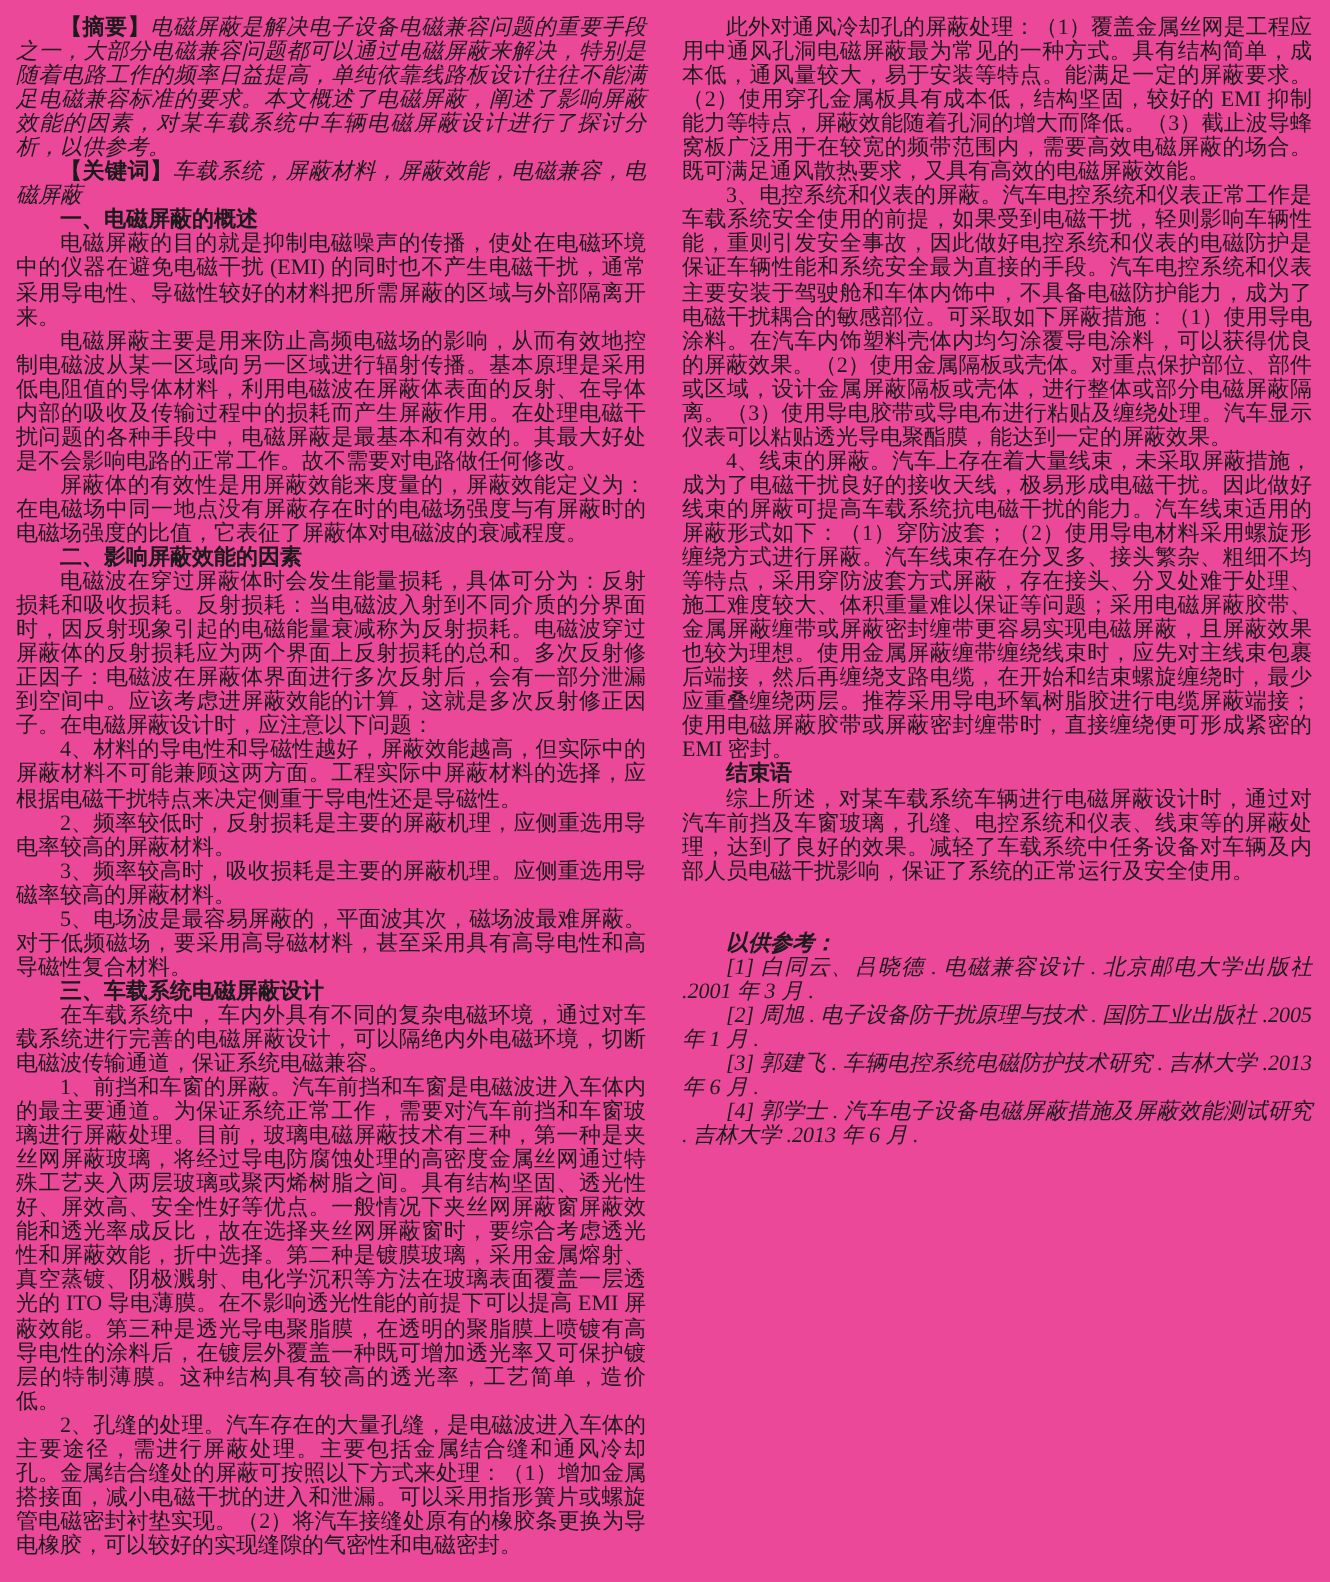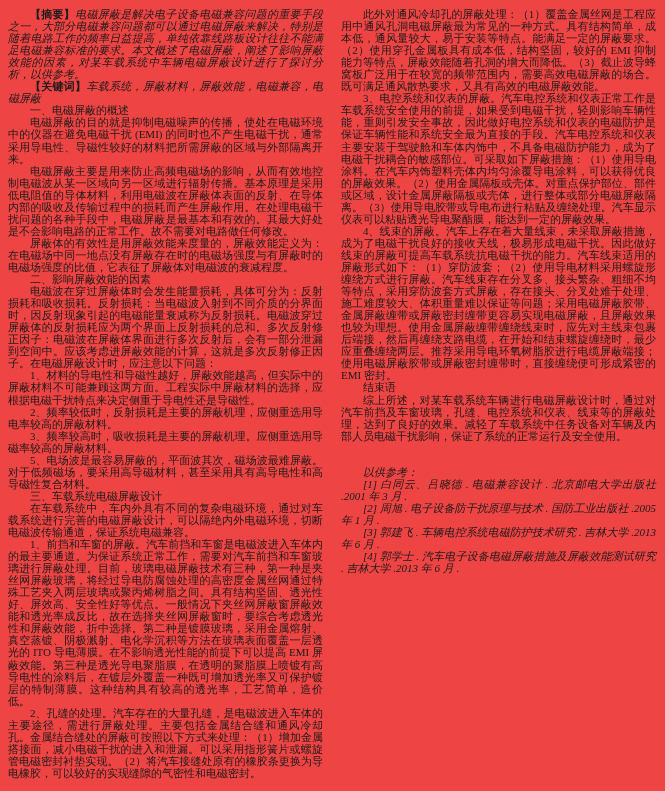--- a/index.html
+++ b/index.html
@@ -4,21 +4,21 @@
 <style>
   html, body {
     margin: 0;
     padding: 0;
     background: #ffffff;
   }
   .doc-page {
     width: 665px;
     height: 791px;
     box-sizing: border-box;
-    background: #ef4444;
+    background: #ec4899;
     color: #1b1b1b;
     padding: 8px 9px 8px 8px;
     overflow: hidden;
     font-family: "Liberation Serif", "DejaVu Serif", serif;
   }
   .two-cols {
     height: 100%;
     column-count: 2;
     column-gap: 18px;
     column-fill: auto;
@@ -28,21 +28,21 @@
     text-justify: inter-character;
   }
   .two-cols p, .two-cols h3 {
     margin: 0;
     padding: 0;
     text-indent: 2em;
     font-size: 11px;
     line-height: 12.05px;
   }
   .two-cols h3 {
-    font-weight: normal;
+    font-weight: bold;
   }
   .block b {
     font-weight: bold;
     font-style: normal;
   }
   
   .abstract, .keywords, .reference, .refheading {
     font-style: italic;
   }
   .refheading {
@@ -56,21 +56,21 @@
 <div class="doc-page">
   <div class="two-cols" id="article-columns">
       <p class="block abstract"><b>【摘要】</b>电磁屏蔽是解决电子设备电磁兼容问题的重要手段之一，大部分电磁兼容问题都可以通过电磁屏蔽来解决，特别是随着电路工作的频率日益提高，单纯依靠线路板设计往往不能满足电磁兼容标准的要求。本文概述了电磁屏蔽，阐述了影响屏蔽效能的因素，对某车载系统中车辆电磁屏蔽设计进行了探讨分析，以供参考。</p>
       <p class="block keywords"><b>【关键词】</b>车载系统，屏蔽材料，屏蔽效能，电磁兼容，电磁屏蔽</p>
       <h3 class="block heading">一、电磁屏蔽的概述</h3>
       <p class="block body">电磁屏蔽的目的就是抑制电磁噪声的传播，使处在电磁环境中的仪器在避免电磁干扰 (EMI) 的同时也不产生电磁干扰，通常采用导电性、导磁性较好的材料把所需屏蔽的区域与外部隔离开来。</p>
       <p class="block body">电磁屏蔽主要是用来防止高频电磁场的影响，从而有效地控制电磁波从某一区域向另一区域进行辐射传播。基本原理是采用低电阻值的导体材料，利用电磁波在屏蔽体表面的反射、在导体内部的吸收及传输过程中的损耗而产生屏蔽作用。在处理电磁干扰问题的各种手段中，电磁屏蔽是最基本和有效的。其最大好处是不会影响电路的正常工作。故不需要对电路做任何修改。</p>
       <p class="block body">屏蔽体的有效性是用屏蔽效能来度量的，屏蔽效能定义为：在电磁场中同一地点没有屏蔽存在时的电磁场强度与有屏蔽时的电磁场强度的比值，它表征了屏蔽体对电磁波的衰减程度。</p>
       <h3 class="block heading">二、影响屏蔽效能的因素</h3>
       <p class="block body">电磁波在穿过屏蔽体时会发生能量损耗，具体可分为：反射损耗和吸收损耗。反射损耗：当电磁波入射到不同介质的分界面时，因反射现象引起的电磁能量衰减称为反射损耗。电磁波穿过屏蔽体的反射损耗应为两个界面上反射损耗的总和。多次反射修正因子：电磁波在屏蔽体界面进行多次反射后，会有一部分泄漏到空间中。应该考虑进屏蔽效能的计算，这就是多次反射修正因子。在电磁屏蔽设计时，应注意以下问题：</p>
-      <p class="block body">1、材料的导电性和导磁性越好，屏蔽效能越高，但实际中的屏蔽材料不可能兼顾这两方面。工程实际中屏蔽材料的选择，应根据电磁干扰特点来决定侧重于导电性还是导磁性。</p>
+      <p class="block body">4、材料的导电性和导磁性越好，屏蔽效能越高，但实际中的屏蔽材料不可能兼顾这两方面。工程实际中屏蔽材料的选择，应根据电磁干扰特点来决定侧重于导电性还是导磁性。</p>
       <p class="block body">2、频率较低时，反射损耗是主要的屏蔽机理，应侧重选用导电率较高的屏蔽材料。</p>
       <p class="block body">3、频率较高时，吸收损耗是主要的屏蔽机理。应侧重选用导磁率较高的屏蔽材料。</p>
       <p class="block body">5、电场波是最容易屏蔽的，平面波其次，磁场波最难屏蔽。对于低频磁场，要采用高导磁材料，甚至采用具有高导电性和高导磁性复合材料。</p>
       <h3 class="block heading">三、车载系统电磁屏蔽设计</h3>
       <p class="block body">在车载系统中，车内外具有不同的复杂电磁环境，通过对车载系统进行完善的电磁屏蔽设计，可以隔绝内外电磁环境，切断电磁波传输通道，保证系统电磁兼容。</p>
       <p class="block body">1、前挡和车窗的屏蔽。汽车前挡和车窗是电磁波进入车体内的最主要通道。为保证系统正常工作，需要对汽车前挡和车窗玻璃进行屏蔽处理。目前，玻璃电磁屏蔽技术有三种，第一种是夹丝网屏蔽玻璃，将经过导电防腐蚀处理的高密度金属丝网通过特殊工艺夹入两层玻璃或聚丙烯树脂之间。具有结构坚固、透光性好、屏效高、安全性好等优点。一般情况下夹丝网屏蔽窗屏蔽效能和透光率成反比，故在选择夹丝网屏蔽窗时，要综合考虑透光性和屏蔽效能，折中选择。第二种是镀膜玻璃，采用金属熔射、真空蒸镀、阴极溅射、电化学沉积等方法在玻璃表面覆盖一层透光的 ITO 导电薄膜。在不影响透光性能的前提下可以提高 EMI 屏蔽效能。第三种是透光导电聚脂膜，在透明的聚脂膜上喷镀有高导电性的涂料后，在镀层外覆盖一种既可增加透光率又可保护镀层的特制薄膜。这种结构具有较高的透光率，工艺简单，造价低。</p>
       <p class="block body">2、孔缝的处理。汽车存在的大量孔缝，是电磁波进入车体的主要途径，需进行屏蔽处理。主要包括金属结合缝和通风冷却孔。金属结合缝处的屏蔽可按照以下方式来处理：（1）增加金属搭接面，减小电磁干扰的进入和泄漏。可以采用指形簧片或螺旋管电磁密封衬垫实现。（2）将汽车接缝处原有的橡胶条更换为导电橡胶，可以较好的实现缝隙的气密性和电磁密封。</p>
       <p class="block body">此外对通风冷却孔的屏蔽处理：（1）覆盖金属丝网是工程应用中通风孔洞电磁屏蔽最为常见的一种方式。具有结构简单，成本低，通风量较大，易于安装等特点。能满足一定的屏蔽要求。（2）使用穿孔金属板具有成本低，结构坚固，较好的 EMI 抑制能力等特点，屏蔽效能随着孔洞的增大而降低。（3）截止波导蜂窝板广泛用于在较宽的频带范围内，需要高效电磁屏蔽的场合。既可满足通风散热要求，又具有高效的电磁屏蔽效能。</p>
       <p class="block body">3、电控系统和仪表的屏蔽。汽车电控系统和仪表正常工作是车载系统安全使用的前提，如果受到电磁干扰，轻则影响车辆性能，重则引发安全事故，因此做好电控系统和仪表的电磁防护是保证车辆性能和系统安全最为直接的手段。汽车电控系统和仪表主要安装于驾驶舱和车体内饰中，不具备电磁防护能力，成为了电磁干扰耦合的敏感部位。可采取如下屏蔽措施：（1）使用导电涂料。在汽车内饰塑料壳体内均匀涂覆导电涂料，可以获得优良的屏蔽效果。（2）使用金属隔板或壳体。对重点保护部位、部件或区域，设计金属屏蔽隔板或壳体，进行整体或部分电磁屏蔽隔离。（3）使用导电胶带或导电布进行粘贴及缠绕处理。汽车显示仪表可以粘贴透光导电聚酯膜，能达到一定的屏蔽效果。</p>
       <p class="block body">4、线束的屏蔽。汽车上存在着大量线束，未采取屏蔽措施，成为了电磁干扰良好的接收天线，极易形成电磁干扰。因此做好线束的屏蔽可提高车载系统抗电磁干扰的能力。汽车线束适用的屏蔽形式如下：（1）穿防波套；（2）使用导电材料采用螺旋形缠绕方式进行屏蔽。汽车线束存在分叉多、接头繁杂、粗细不均等特点，采用穿防波套方式屏蔽，存在接头、分叉处难于处理、施工难度较大、体积重量难以保证等问题；采用电磁屏蔽胶带、金属屏蔽缠带或屏蔽密封缠带更容易实现电磁屏蔽，且屏蔽效果也较为理想。使用金属屏蔽缠带缠绕线束时，应先对主线束包裹后端接，然后再缠绕支路电缆，在开始和结束螺旋缠绕时，最少应重叠缠绕两层。推荐采用导电环氧树脂胶进行电缆屏蔽端接；使用电磁屏蔽胶带或屏蔽密封缠带时，直接缠绕便可形成紧密的 EMI 密封。</p>

